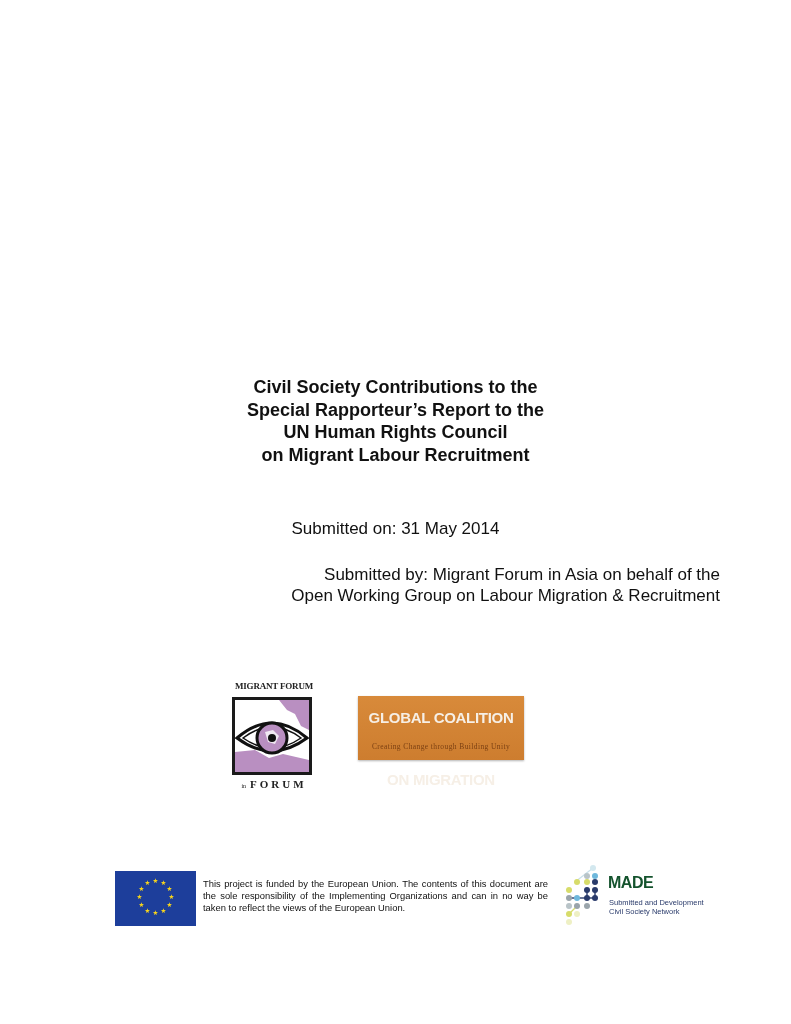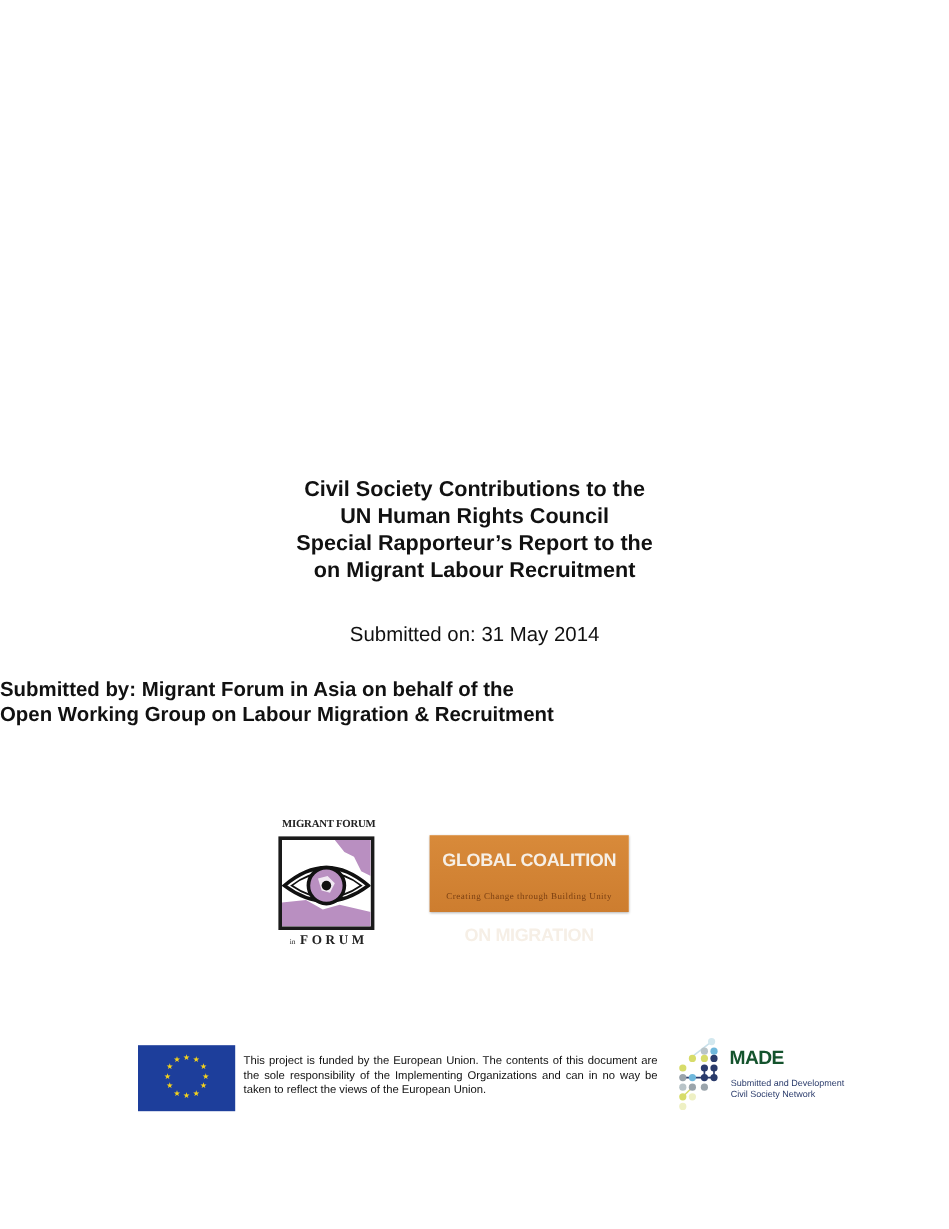--- a/index.html
+++ b/index.html
@@ -1,20 +1,20 @@
 <!DOCTYPE html>
 <html><head>
 <meta charset="utf-8">
 <style>
   html, body { margin: 0; padding: 0; background: #ffffff; }
   body { width: 791px; height: 1024px; position: relative; overflow: hidden; font-family: "Liberation Sans", sans-serif; color: #111; }
-  .title { position: absolute; left: 0; width: 791px; top: 376px; text-align: center; font-weight: bold; font-size: 18px; line-height: 22.5px; margin-top: 20px; }
+  .title { position: absolute; left: 0; width: 791px; top: 376px; text-align: center; font-weight: bold; font-size: 18px; line-height: 22.5px; }
   .title div { margin: 0; }
   .submitted-on { position: absolute; left: 0; width: 791px; top: 519px; text-align: center; font-size: 17px; line-height: 20px; }
-  .submitted-by { position: absolute; left: 0; width: 720px; top: 564px; text-align: left; font-size: 17px; line-height: 21px; font-weight: bold; }
+  .submitted-by { position: absolute; left: 0; width: 720px; top: 564px; text-align: right; font-size: 17px; line-height: 21px; }
 
   .mfa { position: absolute; left: 226px; top: 681px; width: 96px; height: 112px; }
   .mfa-top { position: absolute; left: 0; top: 0; width: 96px; text-align: center; font-family: "Liberation Serif", serif; font-weight: bold; font-size: 9px; letter-spacing: -0.2px; color: #222; }
   .mfa-box { position: absolute; left: 6px; top: 16px; width: 80px; height: 78px; border: 3px solid #1a1a1a; box-sizing: border-box; background: #fff; overflow: hidden; }
   .mfa-bottom { position: absolute; left: 0; top: 97px; width: 96px; text-align: center; font-family: "Liberation Serif", serif; font-weight: bold; font-size: 11px; letter-spacing: 3px; color: #222; }
   .mfa-bottom .in { font-size: 6px; letter-spacing: 0; font-weight: normal; margin-right: 4px; }
 
   .gcm { position: absolute; left: 358px; top: 696px; width: 166px; height: 64px; background: linear-gradient(180deg, #d88a3a 0%, #cd7d2f 100%); box-shadow: 0 1px 2px rgba(0,0,0,0.3); }
   .gcm-l1, .gcm-l2 { position: absolute; left: 0; width: 166px; text-align: center; color: #f6efe6; font-weight: bold; font-size: 15px; line-height: 15px; letter-spacing: -0.3px; }
   .gcm-l1 { top: 14px; }
@@ -29,22 +29,22 @@
   .made-word { position: absolute; left: 45px; top: 6px; font-weight: bold; font-size: 16px; line-height: 26px; color: #14532d; letter-spacing: -0.5px; }
   .made-sub1, .made-sub2 { position: absolute; left: 46px; font-size: 7.5px; line-height: 9px; color: #2a3b6b; }
   .made-sub1 { top: 34px; }
   .made-sub2 { top: 43px; }
 </style>
 </head>
 <body>
 
 <div class="title">
   <div>Civil Society Contributions to the</div>
+  <div>Special Rapporteur’s Report to the</div>
   <div>UN Human Rights Council</div>
-  <div>Special Rapporteur’s Report to the</div>
   <div>on Migrant Labour Recruitment</div>
 </div>
 
 <div class="submitted-on">Submitted on: 31 May 2014</div>
 
 <div class="submitted-by">
   <div>Submitted by: Migrant Forum in Asia on behalf of the</div>
   <div>Open Working Group on Labour Migration &amp; Recruitment</div>
 </div>
 

